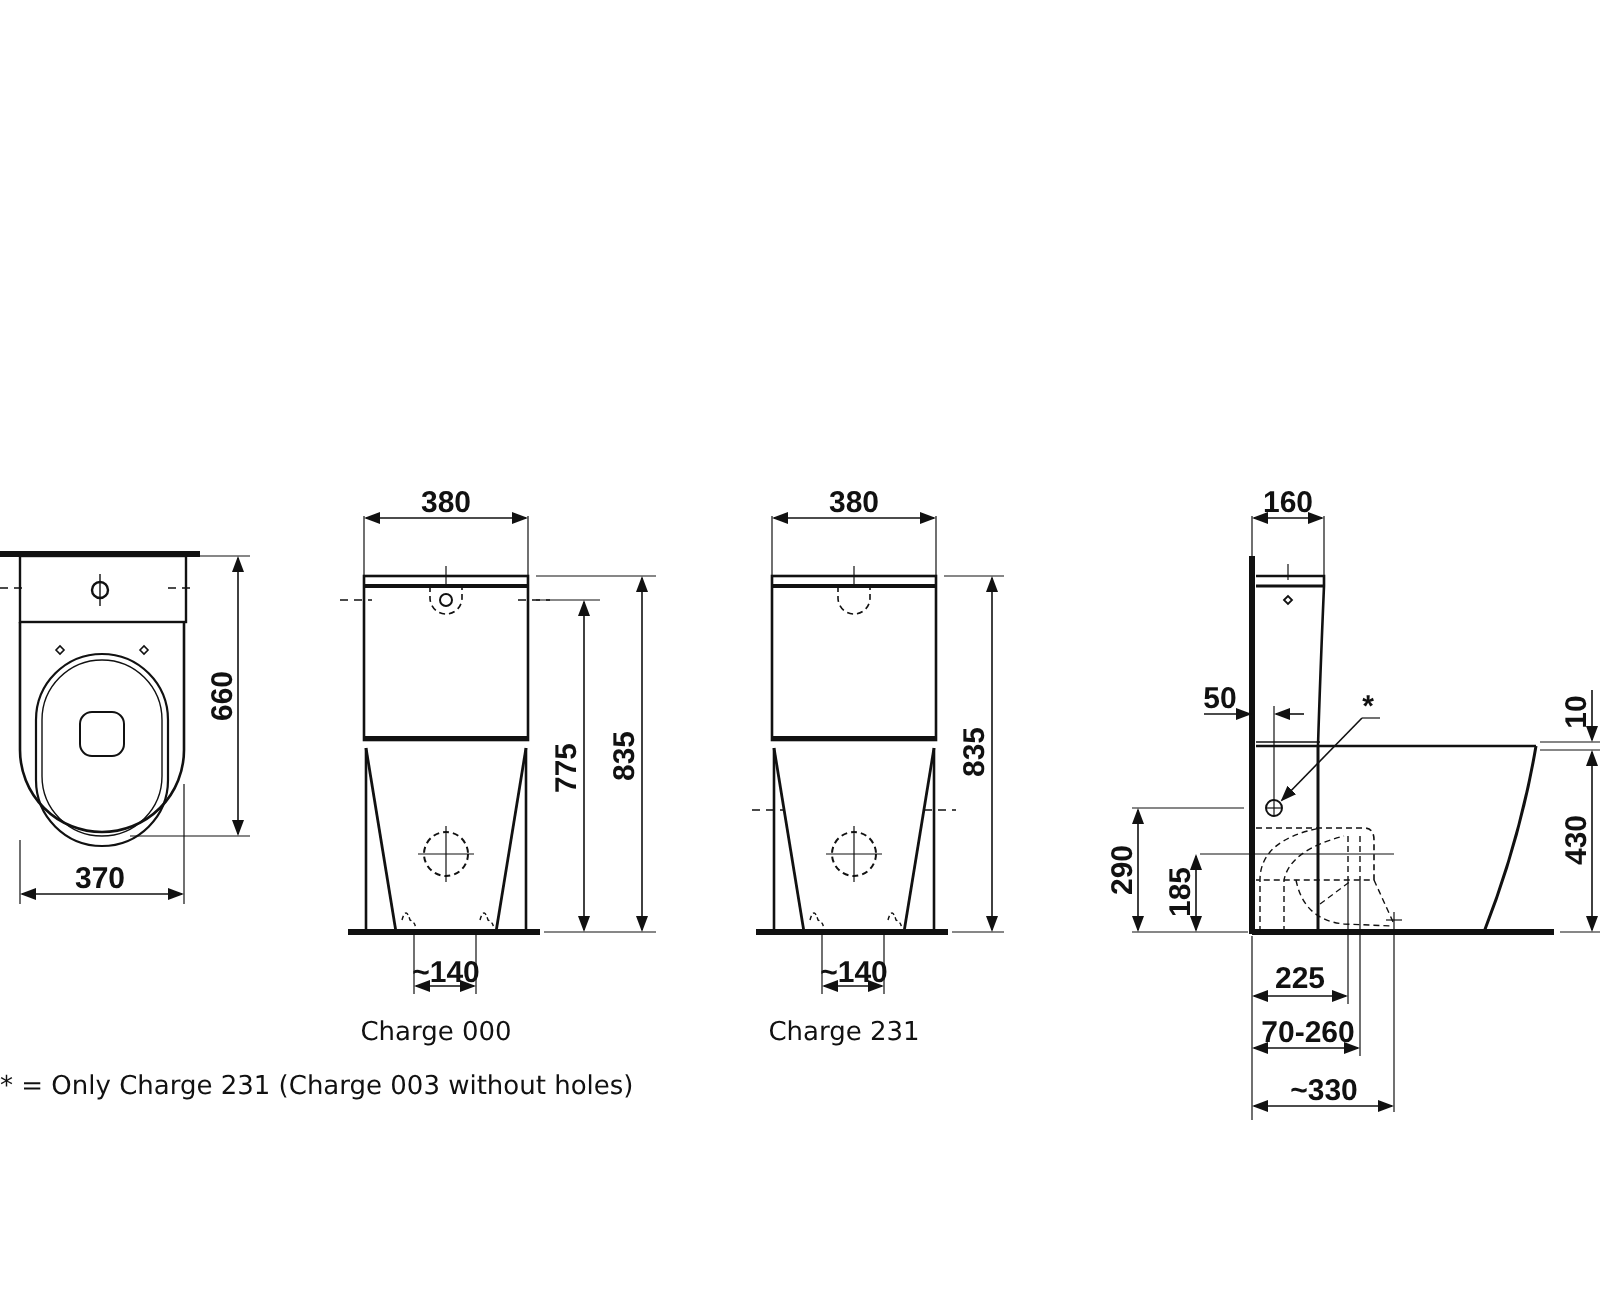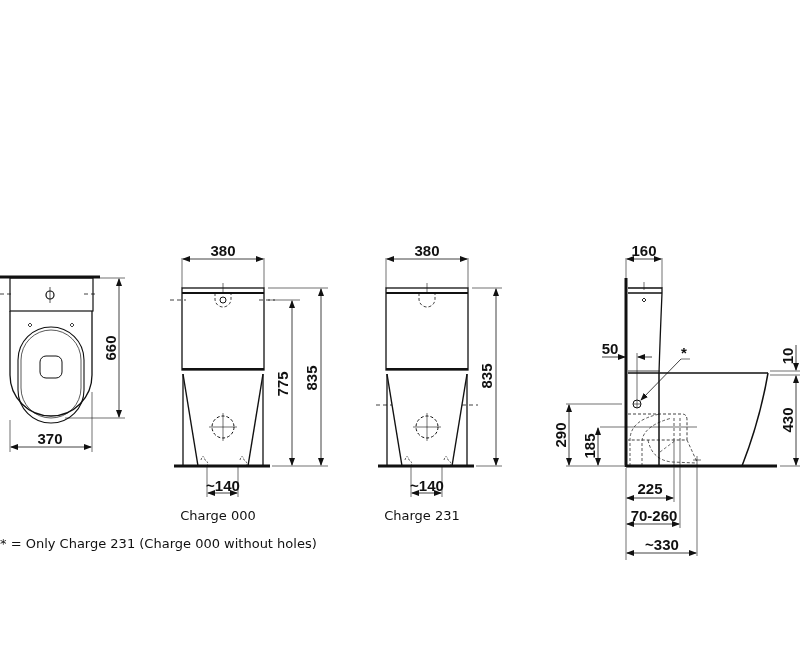--- a/index.html
+++ b/index.html
@@ -179,13 +179,13 @@
   <text class="dim" x="684" y="358" text-anchor="middle">*</text>
   <text class="dim" transform="translate(793,356) rotate(-90)" text-anchor="middle">10</text>
   <text class="dim" transform="translate(793,420) rotate(-90)" text-anchor="middle">430</text>
   <text class="dim" transform="translate(566,435) rotate(-90)" text-anchor="middle">290</text>
   <text class="dim" transform="translate(595,446) rotate(-90)" text-anchor="middle">185</text>
   <text class="dim" x="650" y="494" text-anchor="middle">225</text>
   <text class="dim" x="654" y="521" text-anchor="middle">70-260</text>
   <text class="dim" x="662" y="550" text-anchor="middle">~330</text>
 </svg>
 
-<div class="note">* = Only Charge 231 (Charge 000 without holes)</div>
+<div class="note">* = Only Charge 231 (Charge 003 without holes)</div>
 
 </body></html>

